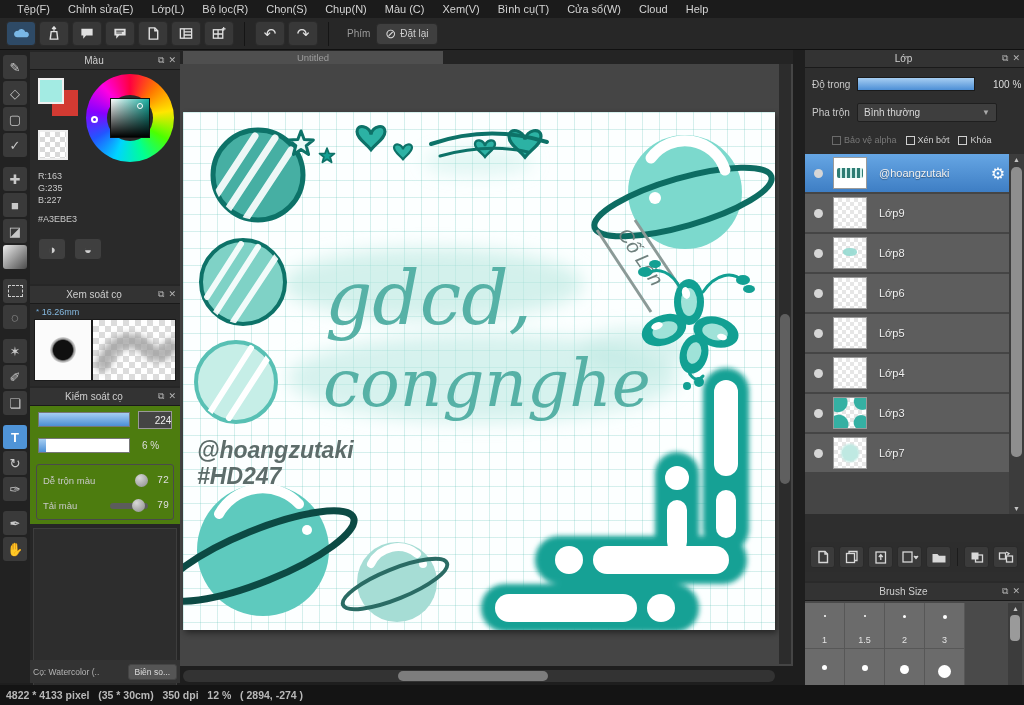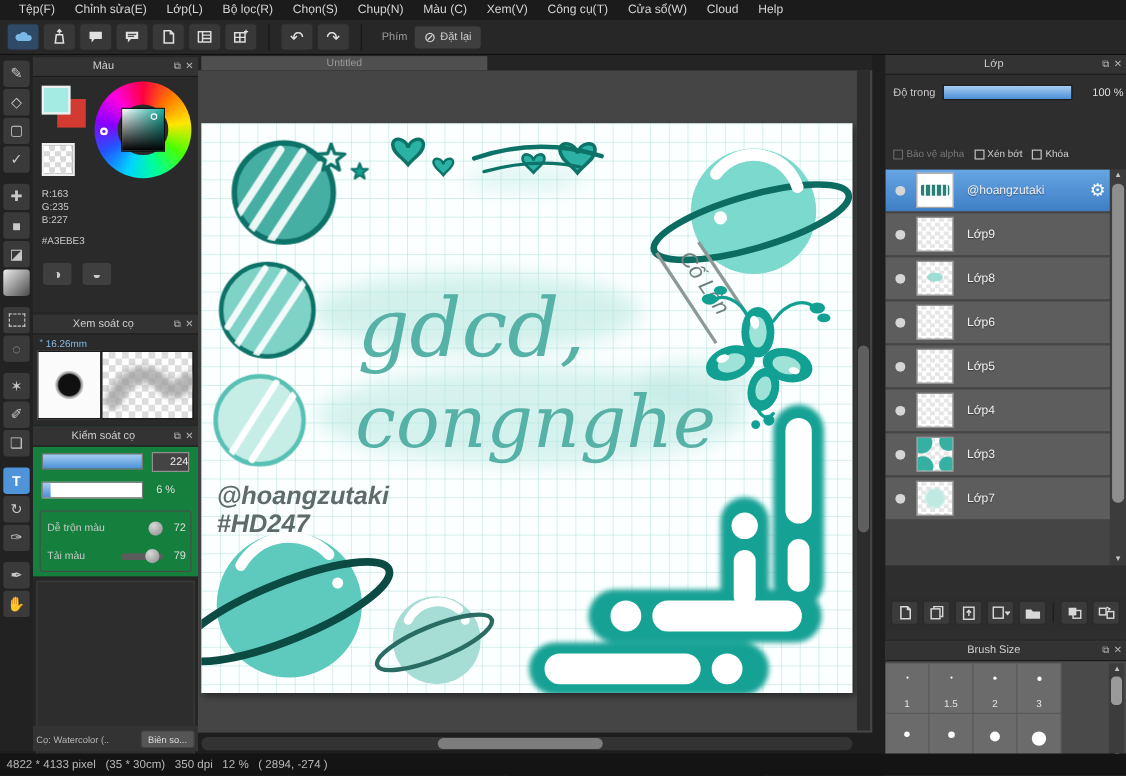--- a/index.html
+++ b/index.html
@@ -62,35 +62,35 @@
 
   .preview-panel { position:absolute; left:0; top:236px; width:150px; height:100px; background:#2a2a2a; }
   .size-label { position:absolute; left:6px; top:21px; color:#85b9e0; font-size:9px; }
   .size-star { color:#6fa7d6; font-size:8px; vertical-align:top; }
   .pv-left { position:absolute; left:4px; top:33px; width:58px; height:62px; background:#fbfbfb; border:1px solid #1a1a1a;
     display:flex; align-items:center; justify-content:center; }
   .pv-dot { width:26px; height:26px; border-radius:50%; background:radial-gradient(circle,#101010 0 52%,#9a9a9a 60%,#e8e8e8 72%); }
   .pv-right { position:absolute; left:62px; top:33px; width:84px; height:62px; border:1px solid #1a1a1a;
     background:repeating-conic-gradient(#dcdcdc 0 25%,#fff 0 50%) 0 0/12px 12px; overflow:hidden; }
 
-  .control-panel { position:absolute; left:0; top:338px; width:150px; height:136px; background:#15803d; }
+  .control-panel { position:absolute; left:0; top:338px; width:150px; height:136px; background:#4d7c0f; }
   .slider-blue { position:absolute; left:8px; top:24px; width:92px; height:15px; border:1px solid #777;
     background:linear-gradient(#a6cef2,#4c8fd6); }
   .val-box { position:absolute; left:108px; top:23px; width:34px; height:18px; background:#444; border:1px solid #999;
     color:#eee; font-size:10px; display:flex; align-items:center; justify-content:center;padding-left:16px; }
   .slider-white { position:absolute; left:8px; top:50px; width:92px; height:15px; border:1px solid #777; background:#fff; }
   .slider-white::before { content:""; position:absolute; left:0; top:0; width:7px; height:100%; background:linear-gradient(#a6cef2,#4c8fd6); }
   .pct-label { position:absolute; left:112px; top:52px; color:#ddd; font-size:10px; }
   .ctl-group { position:absolute; left:6px; top:76px; width:138px; height:56px; border:1px solid #4a4a4a; border-radius:3px; }
   .ctl-row { position:absolute; left:6px; display:flex; align-items:center; width:126px; }
   .ctl-row .lbl { color:#c9c9c9; font-size:9.5px; flex:1; }
   .knob { width:13px; height:13px; border-radius:50%; background:radial-gradient(circle at 35% 30%,#d8d8d8,#8a8a8a); margin-right:5px; }
   .mini-track { width:38px; height:6px; background:#5c5c5c; border-radius:3px; position:relative; margin-right:5px; }
   .mini-track .knob { position:absolute; right:-2px; top:-4px; }
-  .ctl-val { color:#ddd; font-size:10px; width:16px; text-align:right; }
+  .ctl-val { color:#ddd; font-size:10px; width:16px; text-align:right;font-family:Liberation Mono, monospace; }
 
   .brush-list { position:absolute; left:3px; top:478px; width:144px; height:176px; background:#2d2d2d; border:1px solid #3d3d3d; }
   .brush-bar { position:absolute; left:0; top:610px; width:150px; height:23px; background:#333;
     display:flex; align-items:center; padding:0 3px; gap:4px; }
   .brush-bar .lbl { color:#b5b5b5; font-size:8.5px; white-space:nowrap; overflow:hidden; flex:1; }
   .edit-btn { height:16px; background:#555; border:1px solid #444; border-radius:3px; color:#ddd; font-size:8.5px; padding:0 6px; white-space:nowrap; }
 
   
   .canvas-region { position:absolute; left:180px; top:50px; width:625px; height:633px; background:#1e1e1e; }
   .tabbar { position:absolute; left:0; top:0; width:613px; height:14px; background:#242424; }
@@ -115,21 +115,21 @@
   .op-label,.blend-label { color:#c9c9c9; font-size:10px; width:52px; padding-left:7px; }
   .op-slider { width:118px; height:14px; border:1px solid #1a1a1a; background:linear-gradient(#a6cef2,#4c8fd6); }
   .op-val { color:#ddd; font-size:10px; margin-left:18px; }
   .blend-row { top:50px; height:24px; }
   .blend-select { width:140px; height:19px; background:#3e3e3e; border:1px solid #1f1f1f; border-radius:2px;
     color:#d8d8d8; font-size:10px; display:flex; align-items:center; padding:0 6px; }
   .blend-select .caret { margin-left:auto; font-size:8px; color:#aaa; }
   .checkrow { position:absolute; left:0; top:80px; width:219px; height:20px; display:flex; align-items:center; padding-left:7px; gap:9px; }
   .chk { display:flex; align-items:center; gap:3px; color:#d0d0d0; font-size:9px; white-space:nowrap; }
   .chk .box { width:9px; height:9px; border:1px solid #cfcfcf; background:#2e2e2e; }
-  .chk.dim { color:#787878; } .chk.dim .box { border-color:#6a6a6a; }
+  .chk.dim { color:#787878;margin-left:20px; } .chk.dim .box { border-color:#6a6a6a; }
 
   .layer-list { position:absolute; left:0; top:104px; width:204px; height:360px; background:#454545;
     display:flex; flex-direction:column; gap:2px; overflow:hidden; }
   .layer-row { position:relative; height:38px; min-height:38px; background:#5d5d5d; display:flex; align-items:center; }
   .layer-row.selected { background:linear-gradient(#66a6e4,#3e7ec4); }
   .vis-dot { width:9px; height:9px; border-radius:50%; background:#d6d6d6; margin:0 10px 0 9px; }
   .thumb { width:34px; height:32px; background:#fff; border:1px solid #9a9a9a; position:relative; overflow:hidden; }
   .checker { background:repeating-conic-gradient(#e6e6e6 0 25%,#fff 0 50%) 0 0/8px 8px; }
   .white { background:#fdfffe; }
   .sig { background:#fff; }
@@ -162,38 +162,38 @@
   .bs-cell { width:40px; height:46px; background:#6b6b6b; border-right:1px solid #575757; border-bottom:1px solid #575757;
     display:flex; flex-direction:column; align-items:center; position:relative; }
   .bs-dot { background:#fff; border-radius:50%; margin-top:12px; }
   .r2 .bs-dot { margin-top:16px; }
   .bs-label { position:absolute; bottom:3px; color:#e4e4e4; font-size:9px; }
   .bs-scroll { position:absolute; right:2px; top:20px; width:14px; height:90px; background:#3c3c3c; }
   .bs-thumb { position:absolute; left:2px; top:12px; width:10px; height:26px; background:#9a9a9a; border-radius:4px; }
 
   
   .statusbar { position:absolute; left:0; top:685px; width:1024px; height:20px; background:#141414;
-    color:#b8b8b8; font-size:10.5px; line-height:20px; padding-left:6px; white-space:pre; z-index:40; }
+    color:#b8b8b8; font-size:10.5px; line-height:20px; padding-left:6px; white-space:pre; z-index:40;font-weight:bold; }
 </style>
 </head>
 <body>
 
 <div class="app">
 
   <div class="menubar">
 
   <span class="menu-item">Tệp(F)</span>
       <span class="menu-item">Chỉnh sửa(E)</span>
       <span class="menu-item">Lớp(L)</span>
       <span class="menu-item">Bộ lọc(R)</span>
       <span class="menu-item">Chọn(S)</span>
       <span class="menu-item">Chụp(N)</span>
       <span class="menu-item">Màu (C)</span>
       <span class="menu-item">Xem(V)</span>
-      <span class="menu-item">Công cụ(T)</span>
+      <span class="menu-item">Bình cụ(T)</span>
       <span class="menu-item">Cửa sổ(W)</span>
       <span class="menu-item">Cloud</span>
       <span class="menu-item">Help</span>
     </div>
 
   <div class="toolbar">
     <div class="tb-group">
       <div class="tb-btn first">
         <svg width="18" height="15" viewBox="0 0 18 16">
             <path d="M5 12 a3.4 3.4 0 1 1 .8-6.7 A4.3 4.3 0 0 1 13.6 6.4 a2.9 2.9 0 1 1 .3 5.6 Z" fill="#79b7e6"></path>
@@ -513,20 +513,27 @@
         <span class="ph-icons">
             <span>⧉</span>
             <span>✕</span>
           </span>
       </div>
       <div class="op-row">
         <span class="op-label">Độ trong</span>
         <span class="op-slider"></span>
         <span class="op-val">100 %</span>
       </div>
+      <div class="blend-row">
+        <span class="blend-label">Pha trộn</span>
+        <span class="blend-select">
+          <span>Bình thường</span>
+          <span class="caret">▼</span>
+        </span>
+      </div>
       <div class="checkrow">
 
           <span class="chk dim">
             <span class="box"></span>
             <span>Bảo vệ alpha</span>
           </span>
 
           <span class="chk">
             <span class="box"></span>
             <span>Xén bớt</span>

